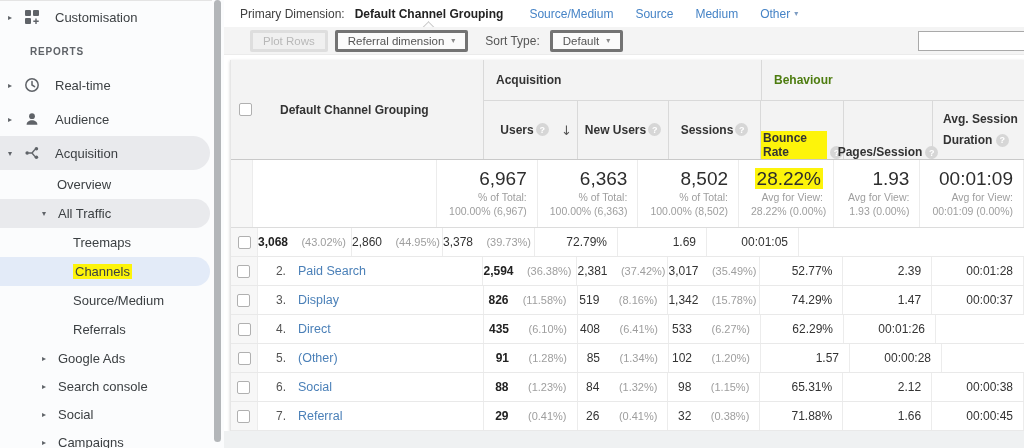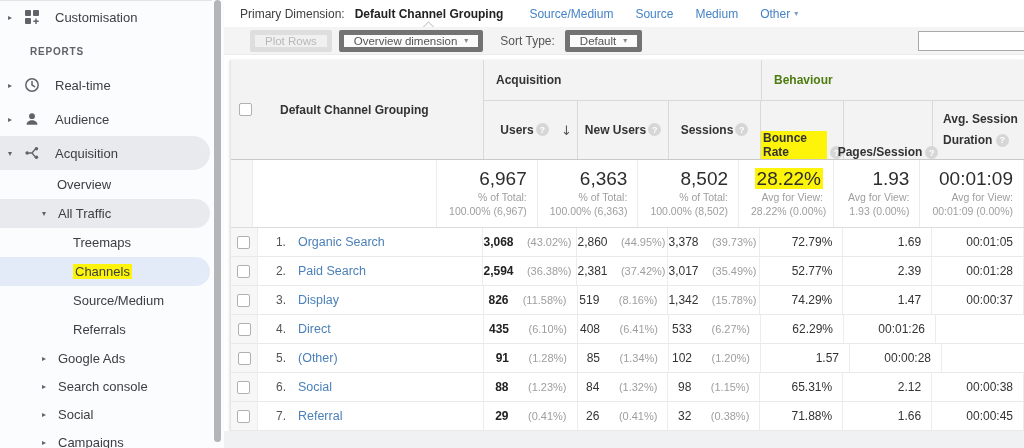--- a/index.html
+++ b/index.html
@@ -35,21 +35,21 @@
   .pd-selected { font-weight:bold; color:#222; margin-right:26px; position:relative; }
   .pd-selected .notch { position:absolute; left:50%; margin-left:-5px; top:16px; width:9px; height:9px;
           background:#fcfcfc; border-left:1px solid #c8c8c8; border-top:1px solid #c8c8c8;
           transform:rotate(45deg); }
   .pd-link { color:#4583c6; margin-right:22px; text-decoration:none; cursor:pointer; display:flex; align-items:center; gap:4px; }
   .dd-arrow { font-size:8px; color:#8a8a8a; font-family:"DejaVu Sans",sans-serif; }
   .pd-link .dd-arrow { color:#7d9cc2; }
 
   .toolbar { height:28px; background:#f4f4f4; border-bottom:1px solid #ebebeb; display:flex;
              align-items:center; padding-left:26px; position:relative; flex-shrink:0; }
-  .btn { height:22px; padding:0 10px; font-size:11.5px; border:5px solid #737373; border-radius:2px;
+  .btn { height:22px; padding:0 10px; font-size:11.5px; border:3px solid #737373; border-radius:2px;
          background:#fbfbfb; color:#555; display:flex; align-items:center; gap:7px; cursor:pointer;
          font-family:"Liberation Sans",sans-serif; margin-right:7px; }
   .btn.disabled { color:#b8b8b8; background:#f0f0f0; border-color:#dedede; }
   .sort-label { margin:0 10px 0 10px; font-size:12px; color:#555; }
   .search { position:absolute; right:-2px; top:4px; width:108px; height:20px; border:1px solid #a9a9a9;
             background:#fff; outline:none; font-size:12px; padding:0 4px; }
 
   .gap { height:5px; background:#fff; flex-shrink:0; }
 
   
@@ -225,21 +225,21 @@
       <a class="pd-link">Medium</a>
       <a class="pd-link">
         <span>Other</span>
         <span class="dd-arrow">▾</span>
       </a>
     </div>
 
     <div class="toolbar">
       <button class="btn disabled">Plot Rows</button>
       <button class="btn">
-        <span>Overview dimension</span>
+        <span>Referral dimension</span>
         <span class="dd-arrow">▾</span>
       </button>
       <span class="sort-label">Sort Type:</span>
       <button class="btn">
         <span>Default</span>
         <span class="dd-arrow">▾</span>
       </button>
       <input class="search" value="" style="">
     </div>
 
@@ -324,21 +324,20 @@
           <div class="tv">00:01:09</div>
           <div class="ts">Avg for View:</div>
           <div class="ts">00:01:09 (0.00%)</div>
         </div>
       </div>
 
       <div class="tr">
         <div class="td c-check chk-bg">
             <span class="checkbox"></span>
           </div>
-        <div class="td c-dim dimcell"><span class="ridx">1.</span><a class="chlink">Organic Search</a></div>
         <div class="td m2 c-users"><span class="b">3,068</span><span class="pct">(43.02%)</span></div>
         <div class="td m2 c-new"><span>2,860</span><span class="pct">(44.95%)</span></div>
         <div class="td m2 c-sess"><span>3,378</span><span class="pct">(39.73%)</span></div>
         <div class="td plain c-bounce">72.79%</div>
         <div class="td plain c-pages">1.69</div>
         <div class="td plain c-dur">00:01:05</div>
       </div>
 
       <div class="tr">
         <div class="td c-check chk-bg">

